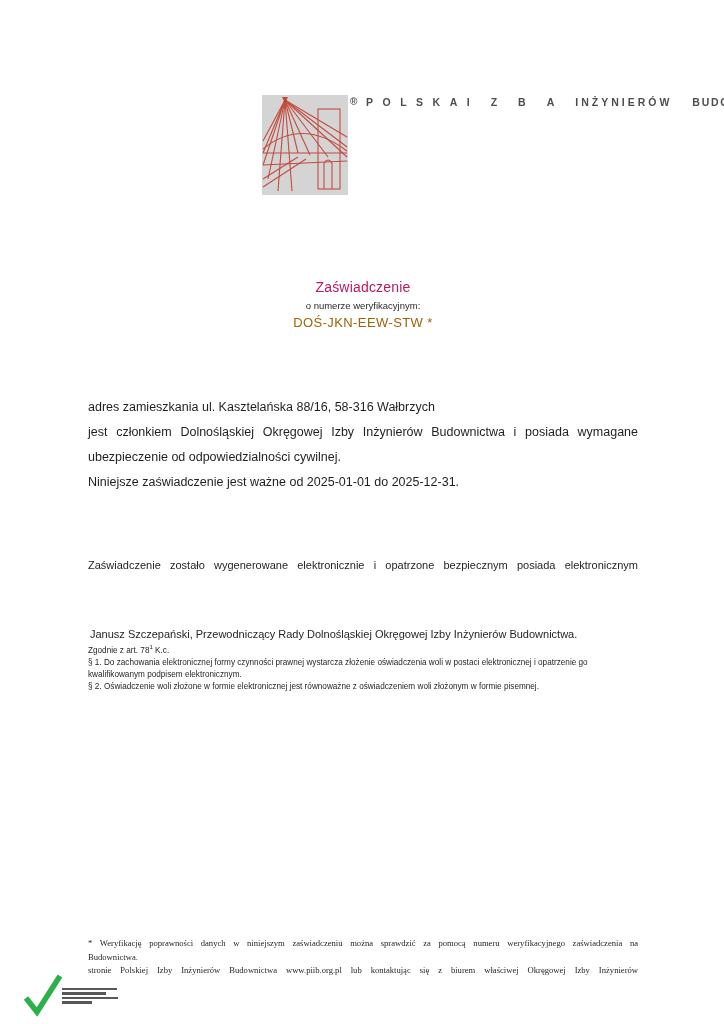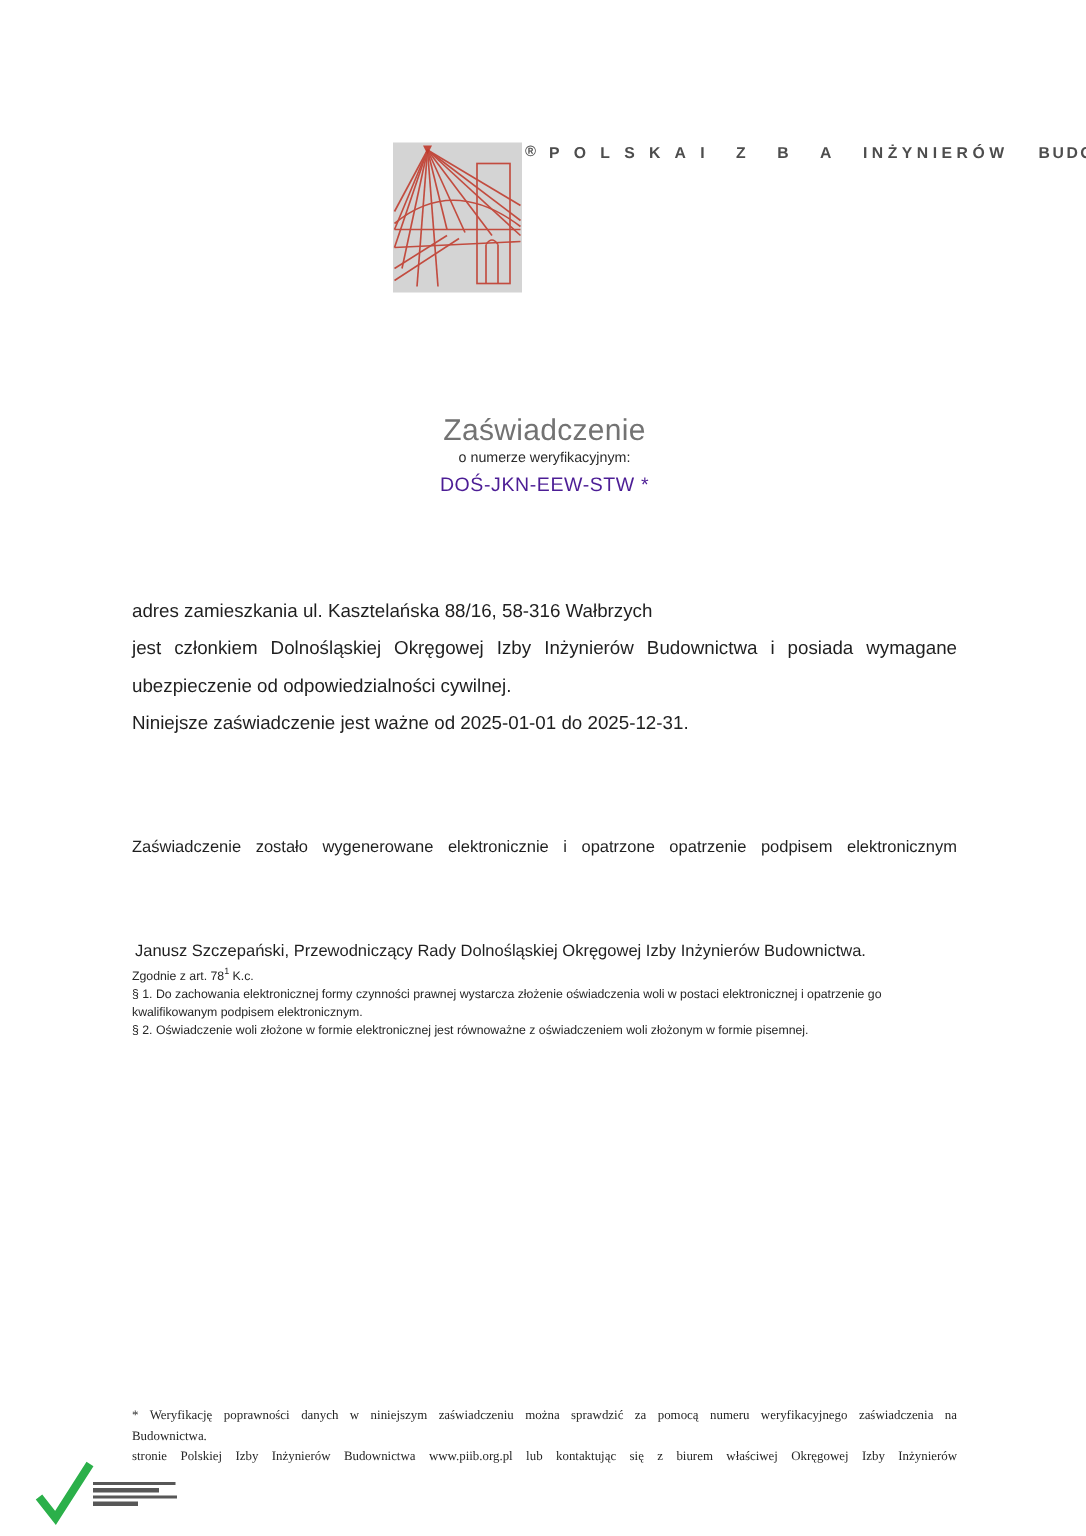--- a/index.html
+++ b/index.html
@@ -30,23 +30,23 @@
     font-size:10.5px;font-weight:bold;color:#4d4d4d;
     line-height:11px;white-space:nowrap;
   }
   .ls1{letter-spacing:9.5px;}
   .ls2{letter-spacing:21px;}
   .ls3{letter-spacing:3px;}
   .ls4{letter-spacing:1.7px;padding-left:20px;}
 
   
   .title-block{left:88px;top:277px;width:550px;text-align:center;}
-  .title-heading{font-size:20px;line-height:20px;color:#737373;letter-spacing:.2px;}
+  .title-heading{font-size:14px;line-height:20px;color:#be185d;letter-spacing:.2px;}
   .title-sub{font-size:9.5px;line-height:12px;color:#2b2b2b;margin-top:3px;}
-  .title-number{font-size:13px;line-height:17px;color:#4c1d95;letter-spacing:.4px;margin-top:2px;}
+  .title-number{font-size:13px;line-height:17px;color:#a16207;letter-spacing:.4px;margin-top:2px;}
 
   
   .member-block{left:88px;top:395px;width:550px;font-size:12.5px;line-height:25px;}
   .sig-block{left:88px;top:555px;width:550px;font-size:11px;line-height:20.5px;}
   .signer-line{left:90px;top:627px;width:550px;font-size:11px;line-height:15px;}
   .stretch{text-align:justify;text-align-last:justify;}
   .line{white-space:normal;}
 
   
   .legal-block{left:88px;top:645px;width:552px;font-size:8.2px;line-height:12px;color:#262626;}
@@ -113,21 +113,21 @@
   </div>
 
   <div class="abs member-block">
     <div class="line">adres zamieszkania ul. Kasztelańska 88/16, 58-316 Wałbrzych</div>
     <div class="line stretch">jest członkiem Dolnośląskiej Okręgowej Izby Inżynierów Budownictwa i posiada wymagane</div>
     <div class="line">ubezpieczenie od odpowiedzialności cywilnej.</div>
     <div class="line">Niniejsze zaświadczenie jest ważne od 2025-01-01 do 2025-12-31.</div>
   </div>
 
   <div class="abs sig-block">
-    <div class="line stretch">Zaświadczenie zostało wygenerowane elektronicznie i opatrzone opatrzenie podpisem elektronicznym</div>
+    <div class="line stretch">Zaświadczenie zostało wygenerowane elektronicznie i opatrzone bezpiecznym posiada elektronicznym</div>
   </div>
   <div class="abs signer-line">Janusz Szczepański, Przewodniczący Rady Dolnośląskiej Okręgowej Izby Inżynierów Budownictwa.</div>
 
   <div class="abs legal-block">
     <div class="line"><span>Zgodnie z art. 78</span><sup>1</sup><span> K.c.</span></div>
     <div class="line">§ 1. Do zachowania elektronicznej formy czynności prawnej wystarcza złożenie oświadczenia woli w postaci elektronicznej i opatrzenie go</div>
     <div class="line">kwalifikowanym podpisem elektronicznym.</div>
     <div class="line">§ 2. Oświadczenie woli złożone w formie elektronicznej jest równoważne z oświadczeniem woli złożonym w formie pisemnej.</div>
   </div>
 

